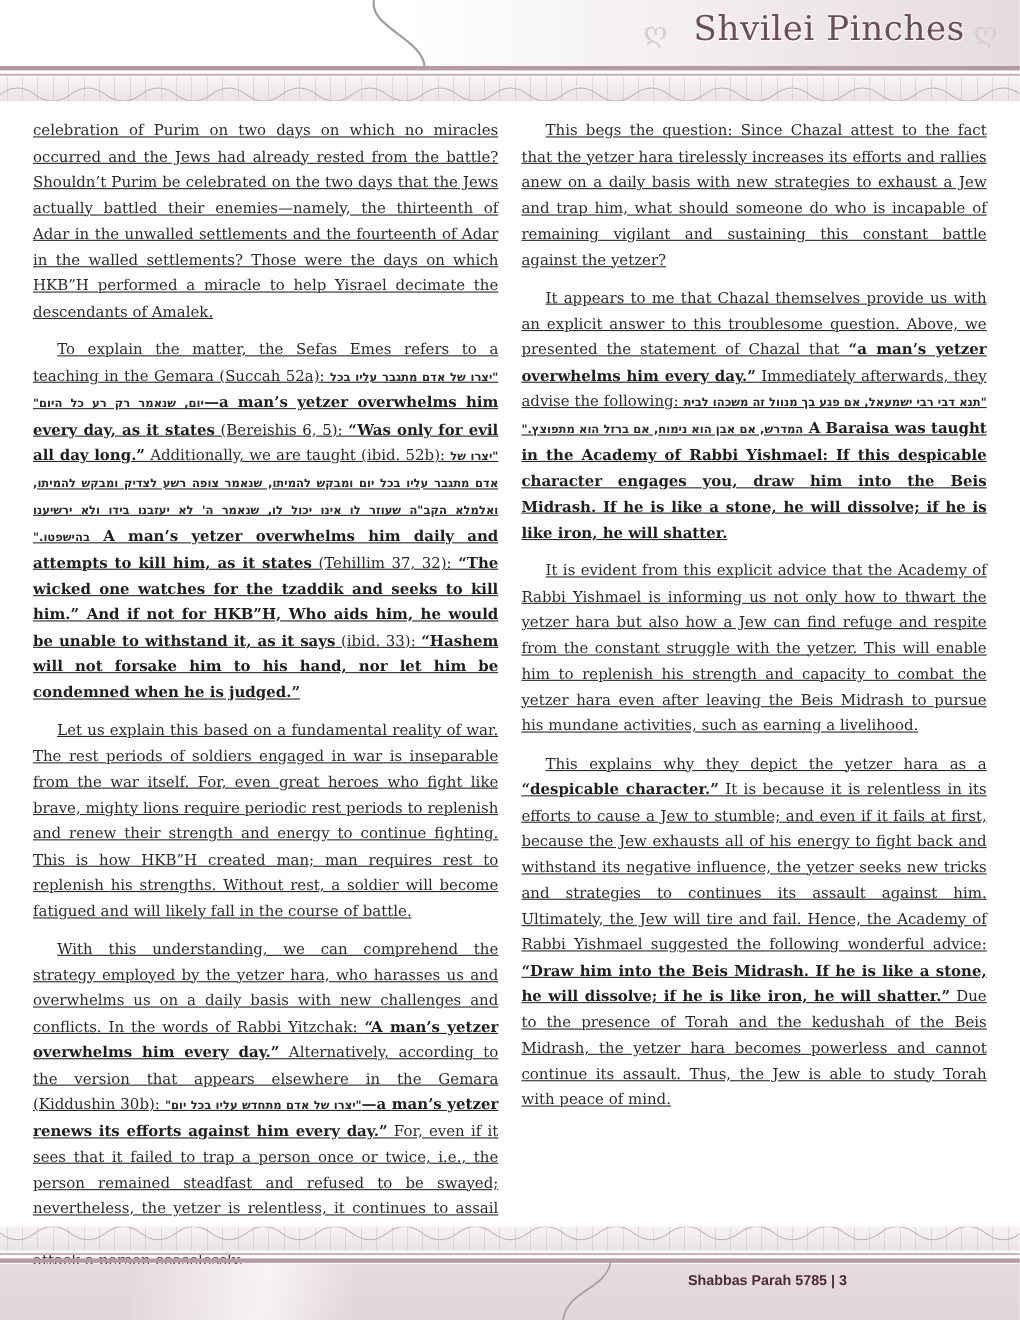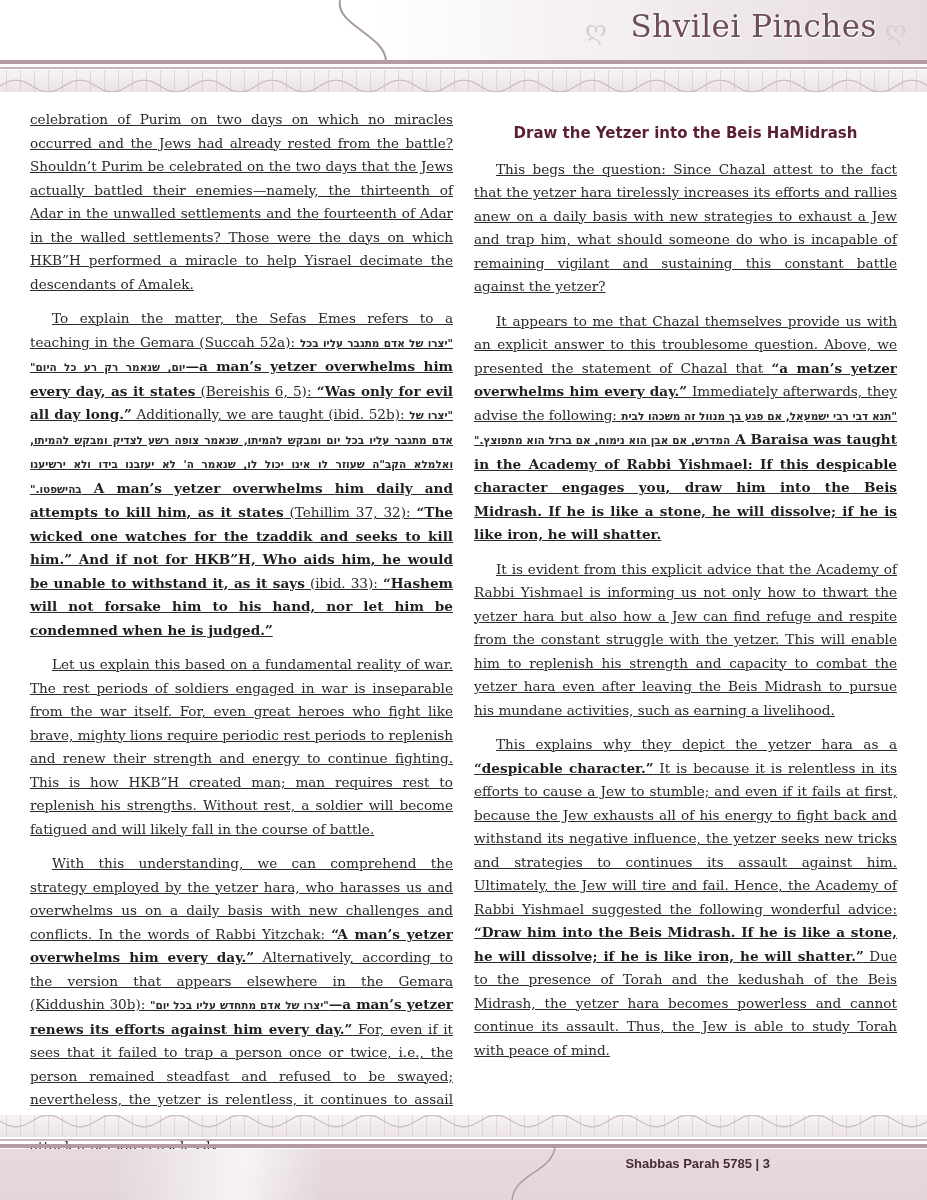--- a/index.html
+++ b/index.html
@@ -100,21 +100,20 @@
 
   <p><span>To explain the matter, the Sefas Emes refers to a teaching in the Gemara (Succah 52a): </span><span class="he" dir="rtl">"יצרו של אדם מתגבר עליו בכל יום, שנאמר רק רע כל היום"</span><b>—a man’s yetzer overwhelms him every day, as it states</b><span> (Bereishis 6, 5): </span><b>“Was only for evil all day long.”</b><span> Additionally, we are taught (ibid. 52b): </span><span class="he" dir="rtl">"יצרו של אדם מתגבר עליו בכל יום ומבקש להמיתו, שנאמר צופה רשע לצדיק ומבקש להמיתו, ואלמלא הקב"ה שעוזר לו אינו יכול לו, שנאמר ה' לא יעזבנו בידו ולא ירשיענו בהישפטו."</span><b> A man’s yetzer overwhelms him daily and attempts to kill him, as it states</b><span> (Tehillim 37, 32): </span><b>“The wicked one watches for the tzaddik and seeks to kill him.”  And if not for HKB”H, Who aids him, he would be unable to withstand it, as it says</b><span> (ibid. 33): </span><b>“Hashem will not forsake him to his hand, nor let him be condemned when he is judged.”</b></p>
 
   <p>Let us explain this based on a fundamental reality of war. The rest periods of soldiers engaged in war is inseparable from the war itself.  For, even great heroes who fight like brave, mighty lions require periodic rest periods to replenish and renew their strength and energy to continue fighting.  This is how HKB”H created man; man requires rest to replenish his strengths.  Without rest, a soldier will become fatigued and will likely fall in the course of battle.</p>
 
   <p><span>With this understanding, we can comprehend the strategy employed by the yetzer hara, who harasses us and overwhelms us on a daily basis with new challenges and conflicts.  In the words of Rabbi Yitzchak: </span><b>“A man’s yetzer overwhelms him every day.”</b><span>  Alternatively, according to the version that appears elsewhere in the Gemara (Kiddushin 30b): </span><span class="he" dir="rtl">"יצרו של אדם מתחדש עליו בכל יום"</span><b>—a man’s yetzer renews its efforts against him every day.”</b><span>  For, even if it sees that it failed to trap a person once or twice, i.e., the person remained steadfast and refused to be swayed; nevertheless, the yetzer is relentless, it continues to assail him daily with new ploys. It knows that if it continues to attack a person ceaselessly,</span></p>
 </div>
 
 <div class="column col-right">
 
-  <div class="section-heading">Draw the Yetzer into the Beis HaMidrash</div>
 
   <p>This begs the question: Since Chazal attest to the fact that the yetzer hara tirelessly increases its efforts and rallies anew on a daily basis with new strategies to exhaust a Jew and trap him, what should someone do who is incapable of remaining vigilant and sustaining this constant battle against the yetzer?</p>
 
   <p><span>It appears to me that Chazal themselves provide us with an explicit answer to this troublesome question.  Above, we presented the statement of Chazal that </span><b>“a man’s yetzer overwhelms him every day.”</b><span>  Immediately afterwards, they advise the following: </span><span class="he" dir="rtl">"תנא דבי רבי ישמעאל, אם פגע בך מנוול זה משכהו לבית המדרש, אם אבן הוא נימוח, אם ברזל הוא מתפוצץ."</span><b>  A Baraisa was taught in the Academy of Rabbi Yishmael: If this despicable character engages you, draw him into the Beis Midrash.  If he is like a stone, he will dissolve; if he is like iron, he will shatter.</b></p>
 
   <p>It is evident from this explicit advice that the Academy of Rabbi Yishmael is informing us not only how to thwart the yetzer hara but also how a Jew can find refuge and respite from the constant struggle with the yetzer.  This will enable him to replenish his strength and capacity to combat the yetzer hara even after leaving the Beis Midrash to pursue his mundane activities, such as earning a livelihood.</p>
 
   <p><span>This explains why they depict the yetzer hara as a </span><b>“despicable character.”</b><span>  It is because it is relentless in its efforts to cause a Jew to stumble; and even if it fails at first, because the Jew exhausts all of his energy to fight back and withstand its negative influence, the yetzer seeks new tricks and strategies to continues its assault against him.  Ultimately, the Jew will tire and fail.  Hence, the Academy of Rabbi Yishmael suggested the following wonderful advice: </span><b>“Draw him into the Beis Midrash.  If he is like a stone, he will dissolve; if he is like iron, he will shatter.”</b><span>  Due to the presence of Torah and the kedushah of the Beis Midrash, the yetzer hara becomes powerless and cannot continue its assault.  Thus, the Jew is able to study Torah with peace of mind.</span></p>
 </div>
 

